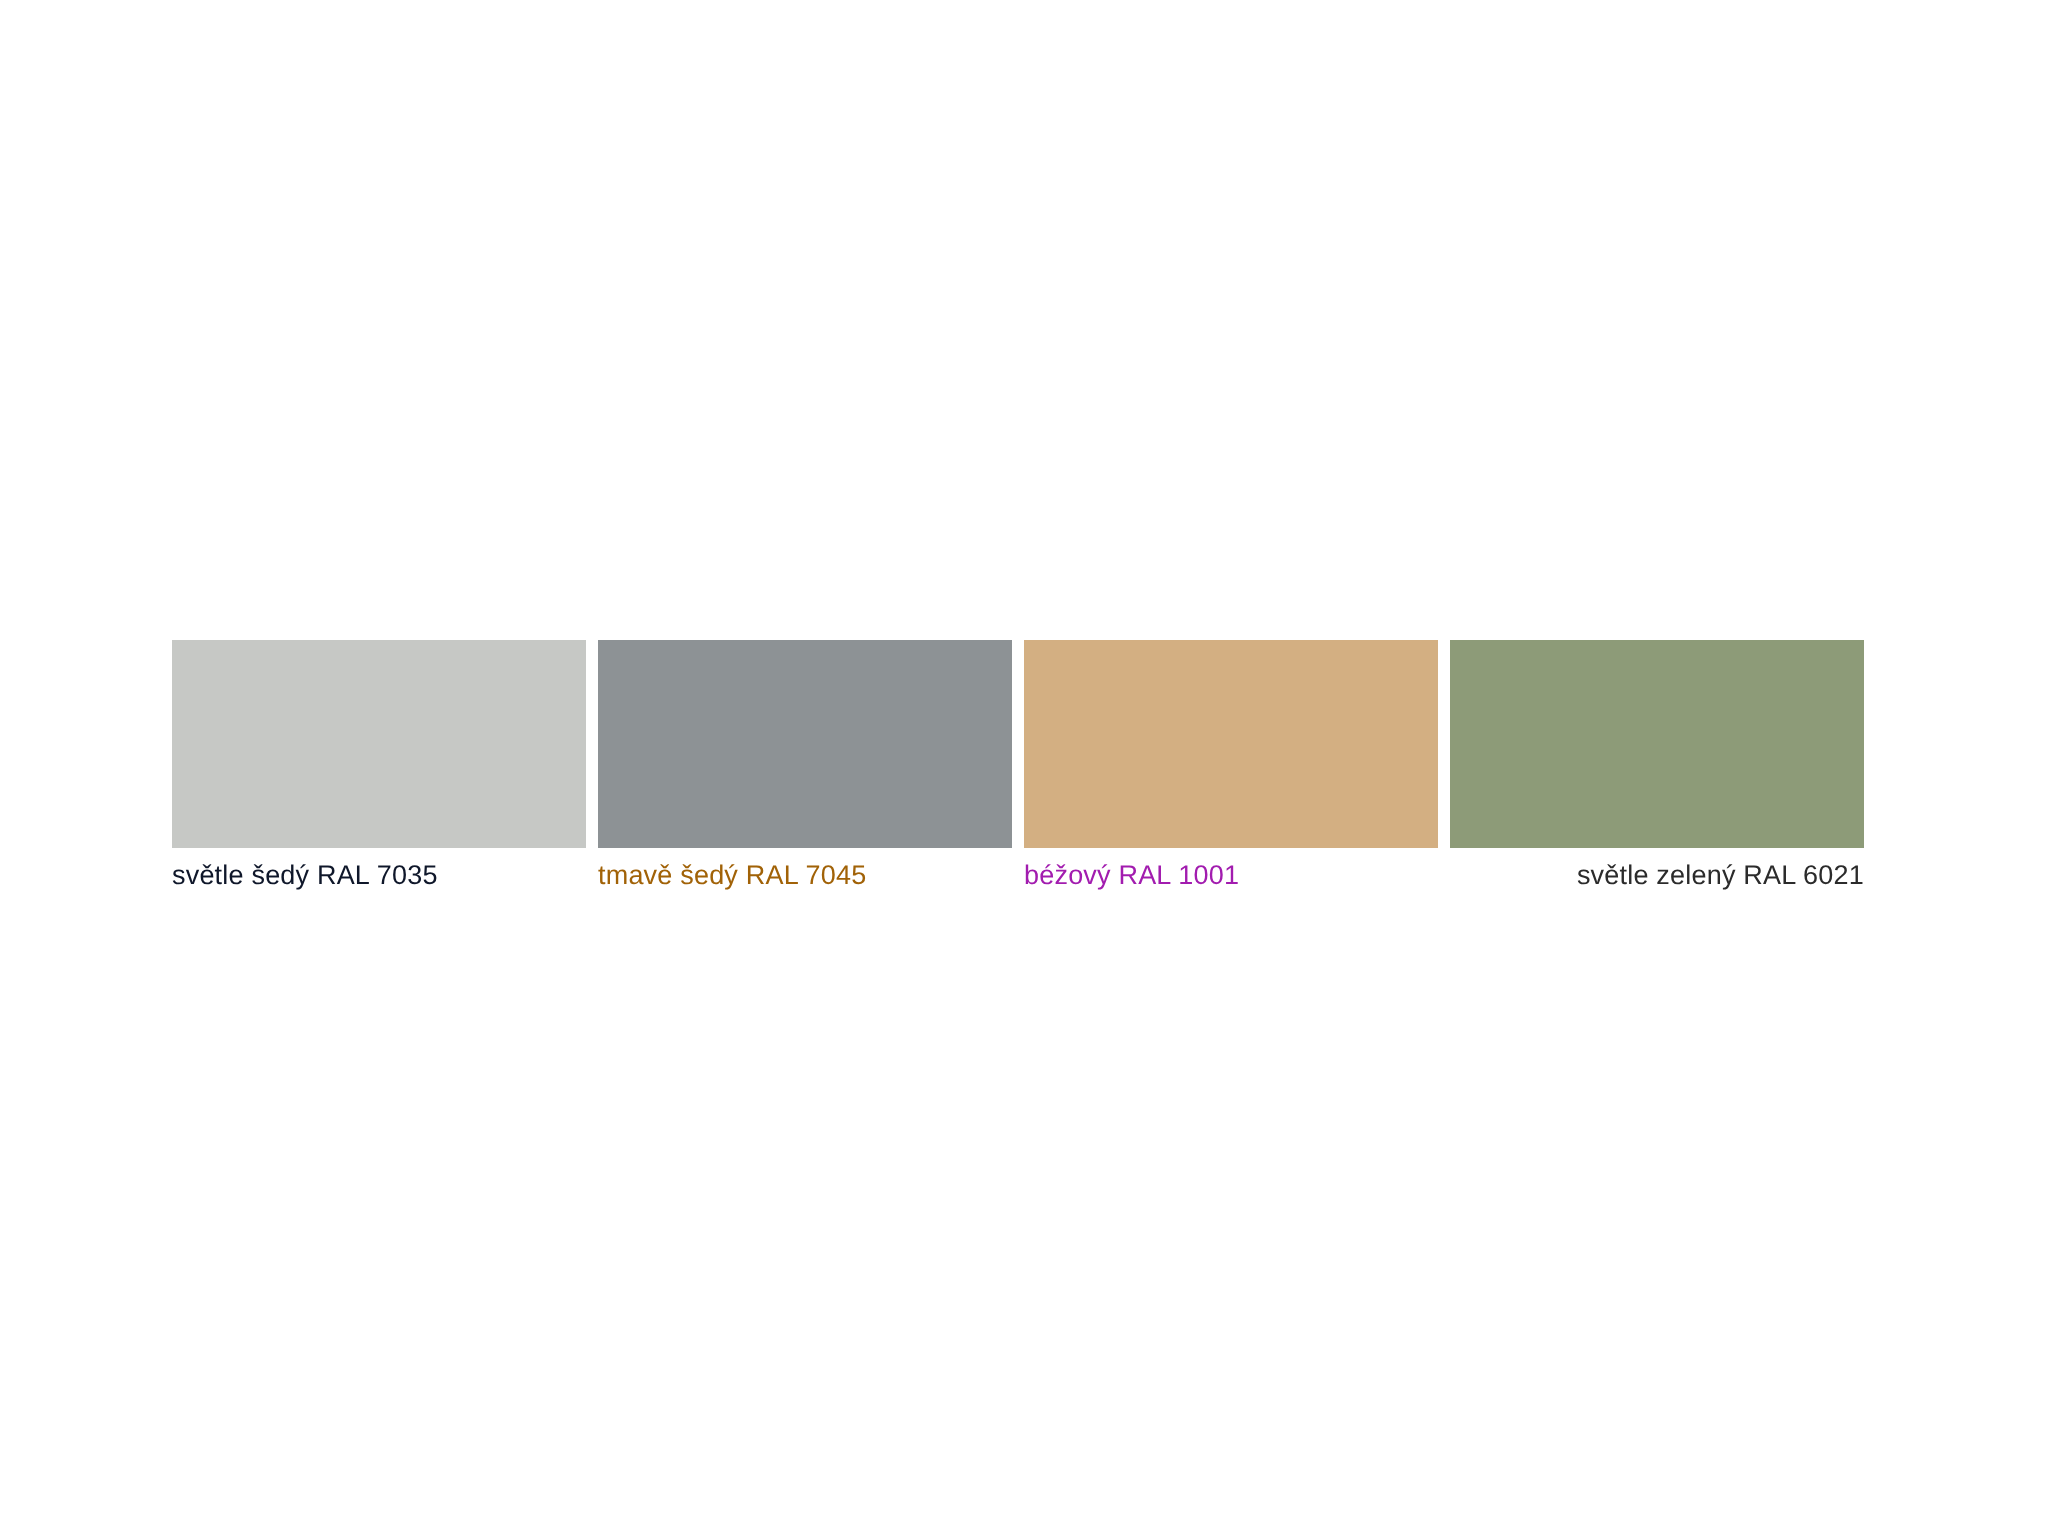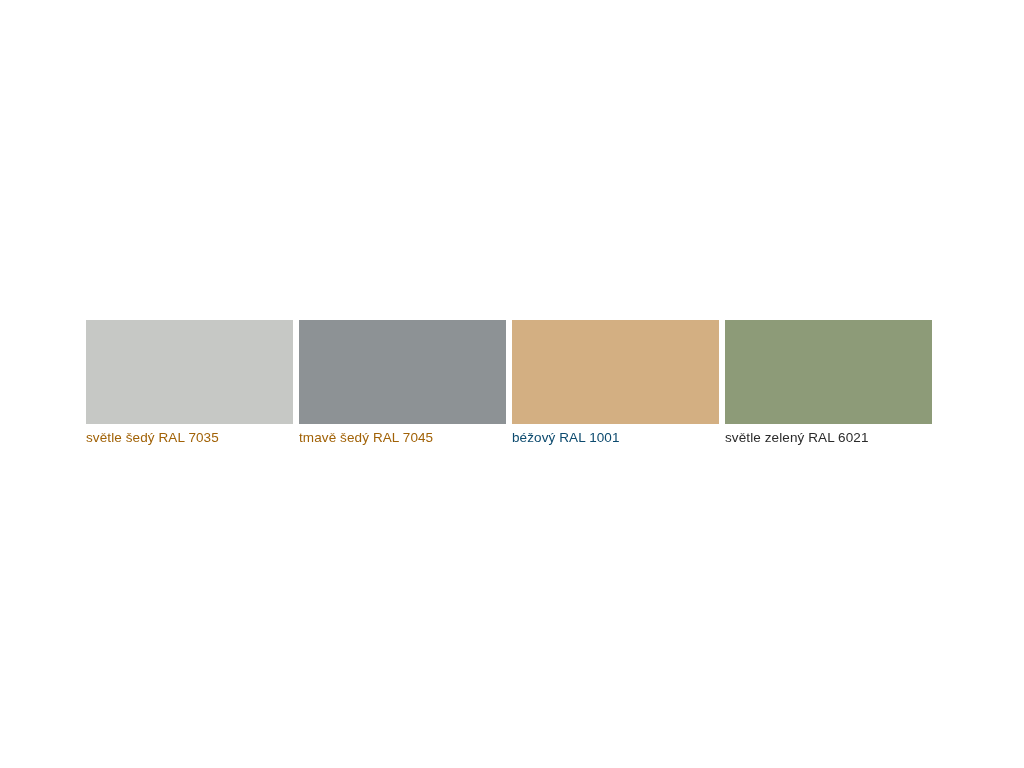--- a/index.html
+++ b/index.html
@@ -51,31 +51,31 @@
     text-align: left;
   }
 </style>
 </head>
 <body style="background-color: rgb(255, 255, 255);">
 
 <div id="swatch-board">
 
   <div class="swatch-cell">
     <div class="swatch-chip" style="background-color: rgb(198, 200, 197);"></div>
-    <div class="swatch-label" style="color: #a16207;">světle šedý RAL 7035</div>
+    <div class="swatch-label" style="color: #0f172a;">světle šedý RAL 7035</div>
   </div>
 
   <div class="swatch-cell">
     <div class="swatch-chip" style="background-color: rgb(141, 146, 149);"></div>
     <div class="swatch-label" style="color: #a16207;">tmavě šedý RAL 7045</div>
   </div>
 
   <div class="swatch-cell">
     <div class="swatch-chip" style="background-color: rgb(211, 175, 130);"></div>
-    <div class="swatch-label" style="color: #0c4a6e;">béžový RAL 1001</div>
+    <div class="swatch-label" style="color: #a21caf;">béžový RAL 1001</div>
   </div>
 
   <div class="swatch-cell">
     <div class="swatch-chip" style="background-color: rgb(141, 155, 120);"></div>
-    <div class="swatch-label" style="color: rgb(43, 43, 43);">světle zelený RAL 6021</div>
+    <div class="swatch-label" style="color: rgb(43, 43, 43); text-align: right;">světle zelený RAL 6021</div>
   </div>
 
 </div>
 
 </body></html>

